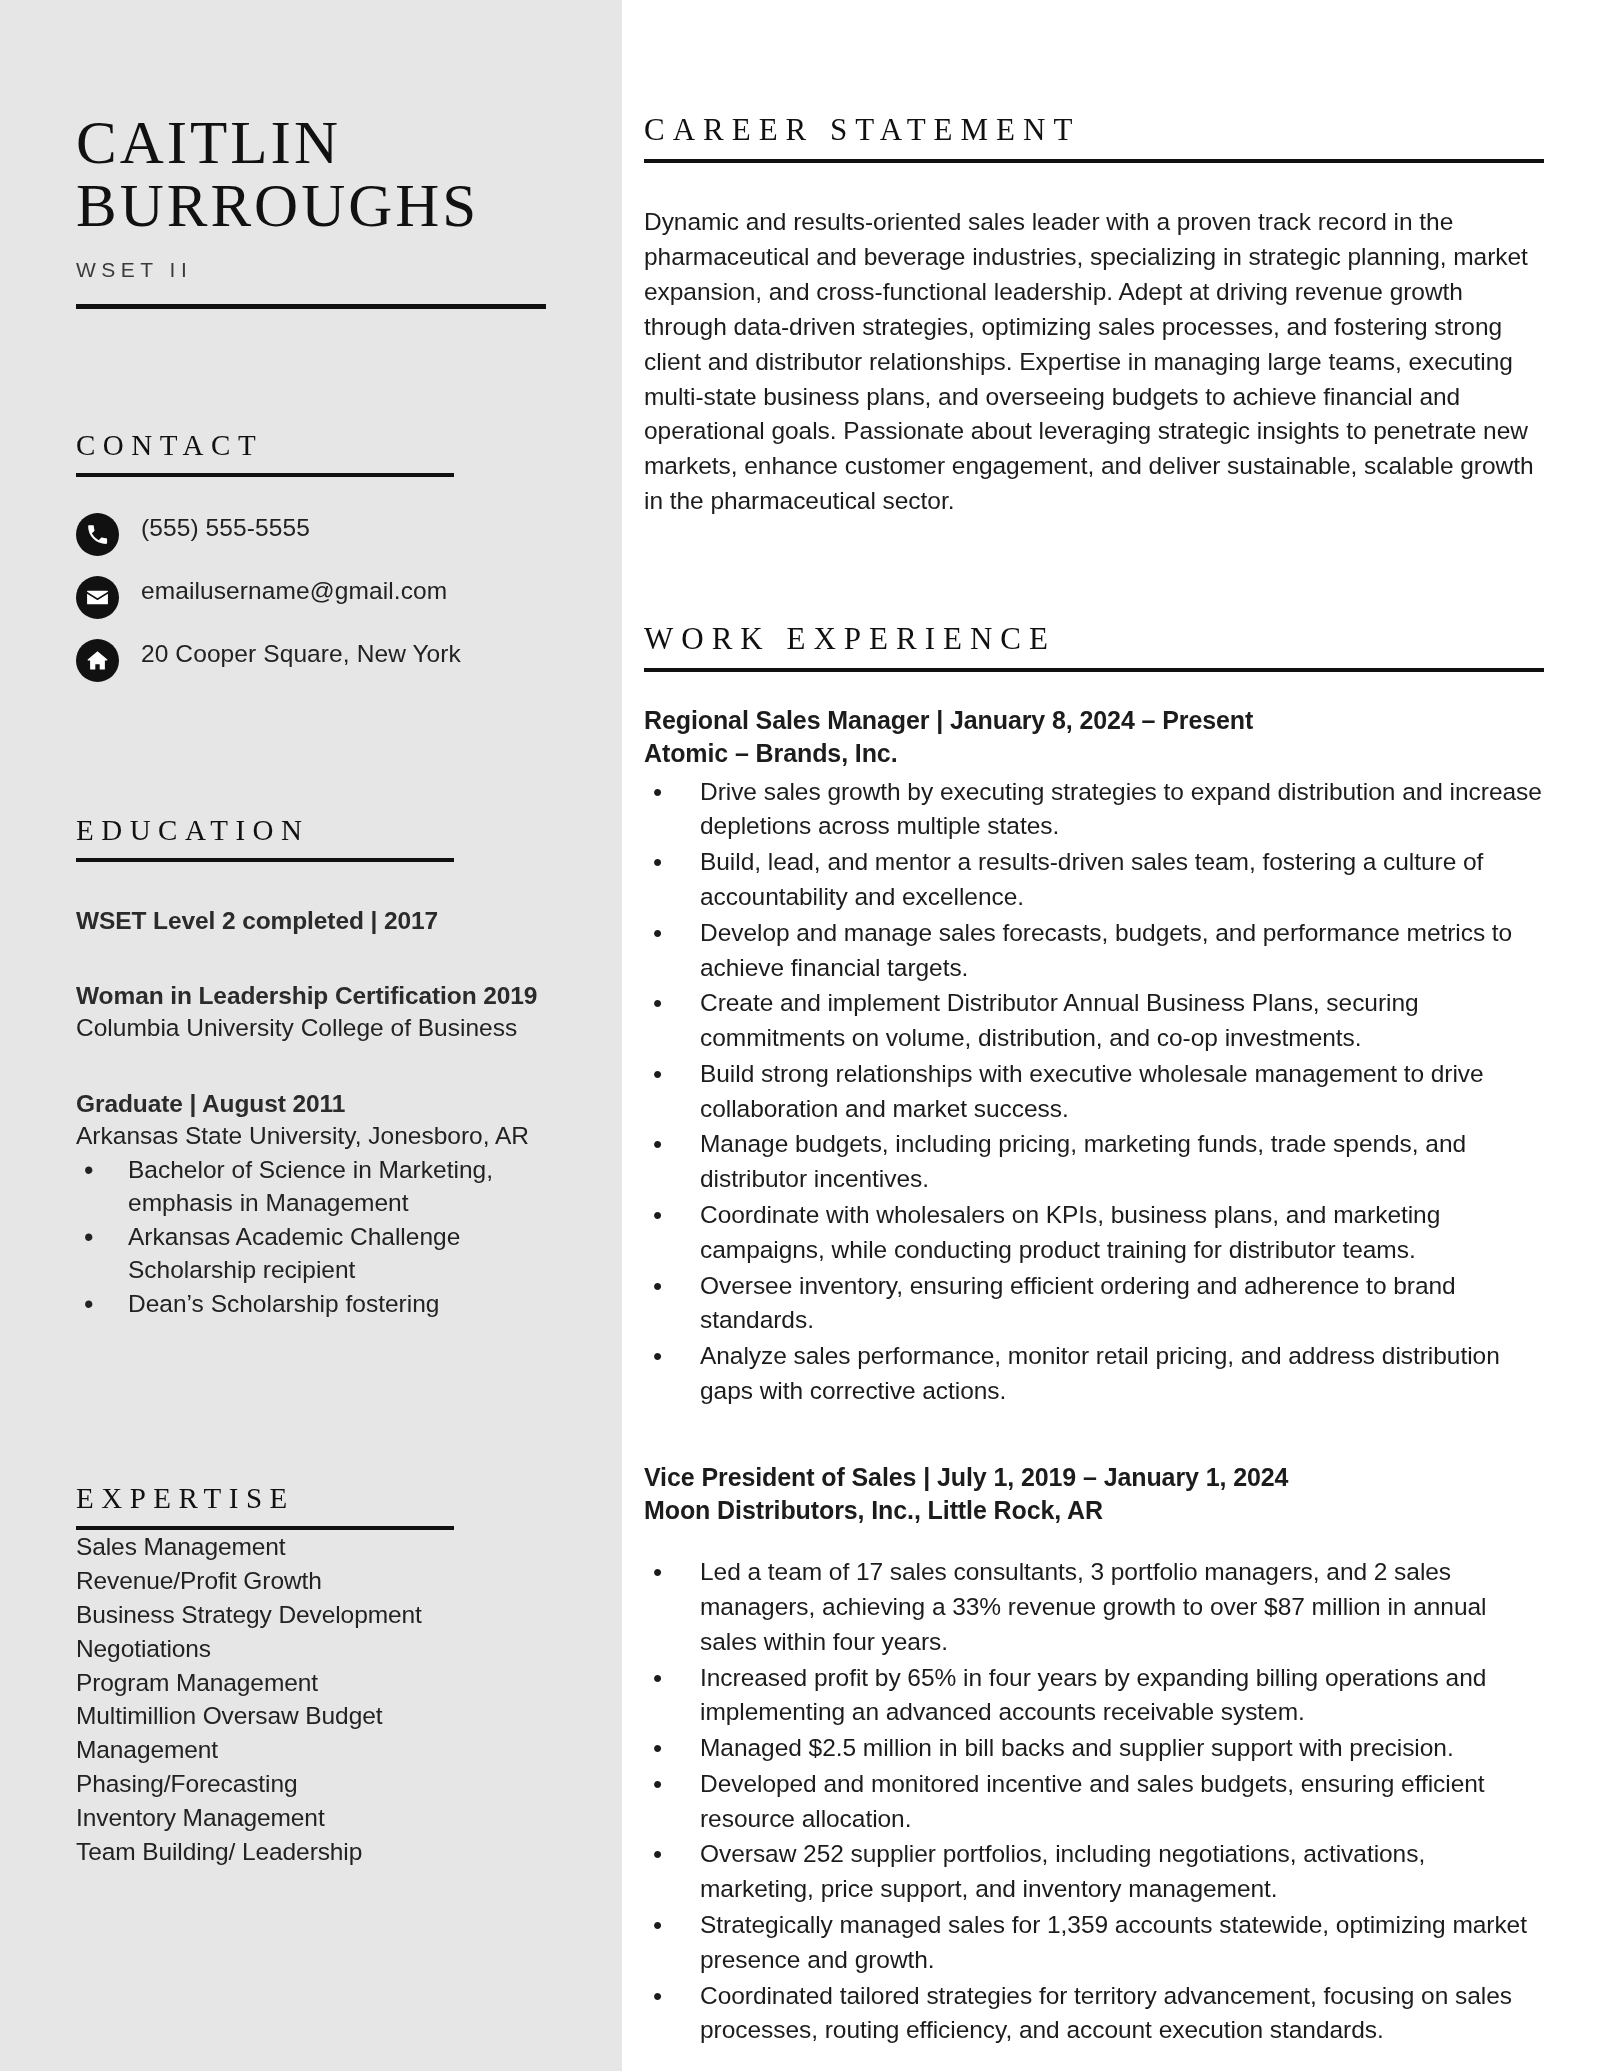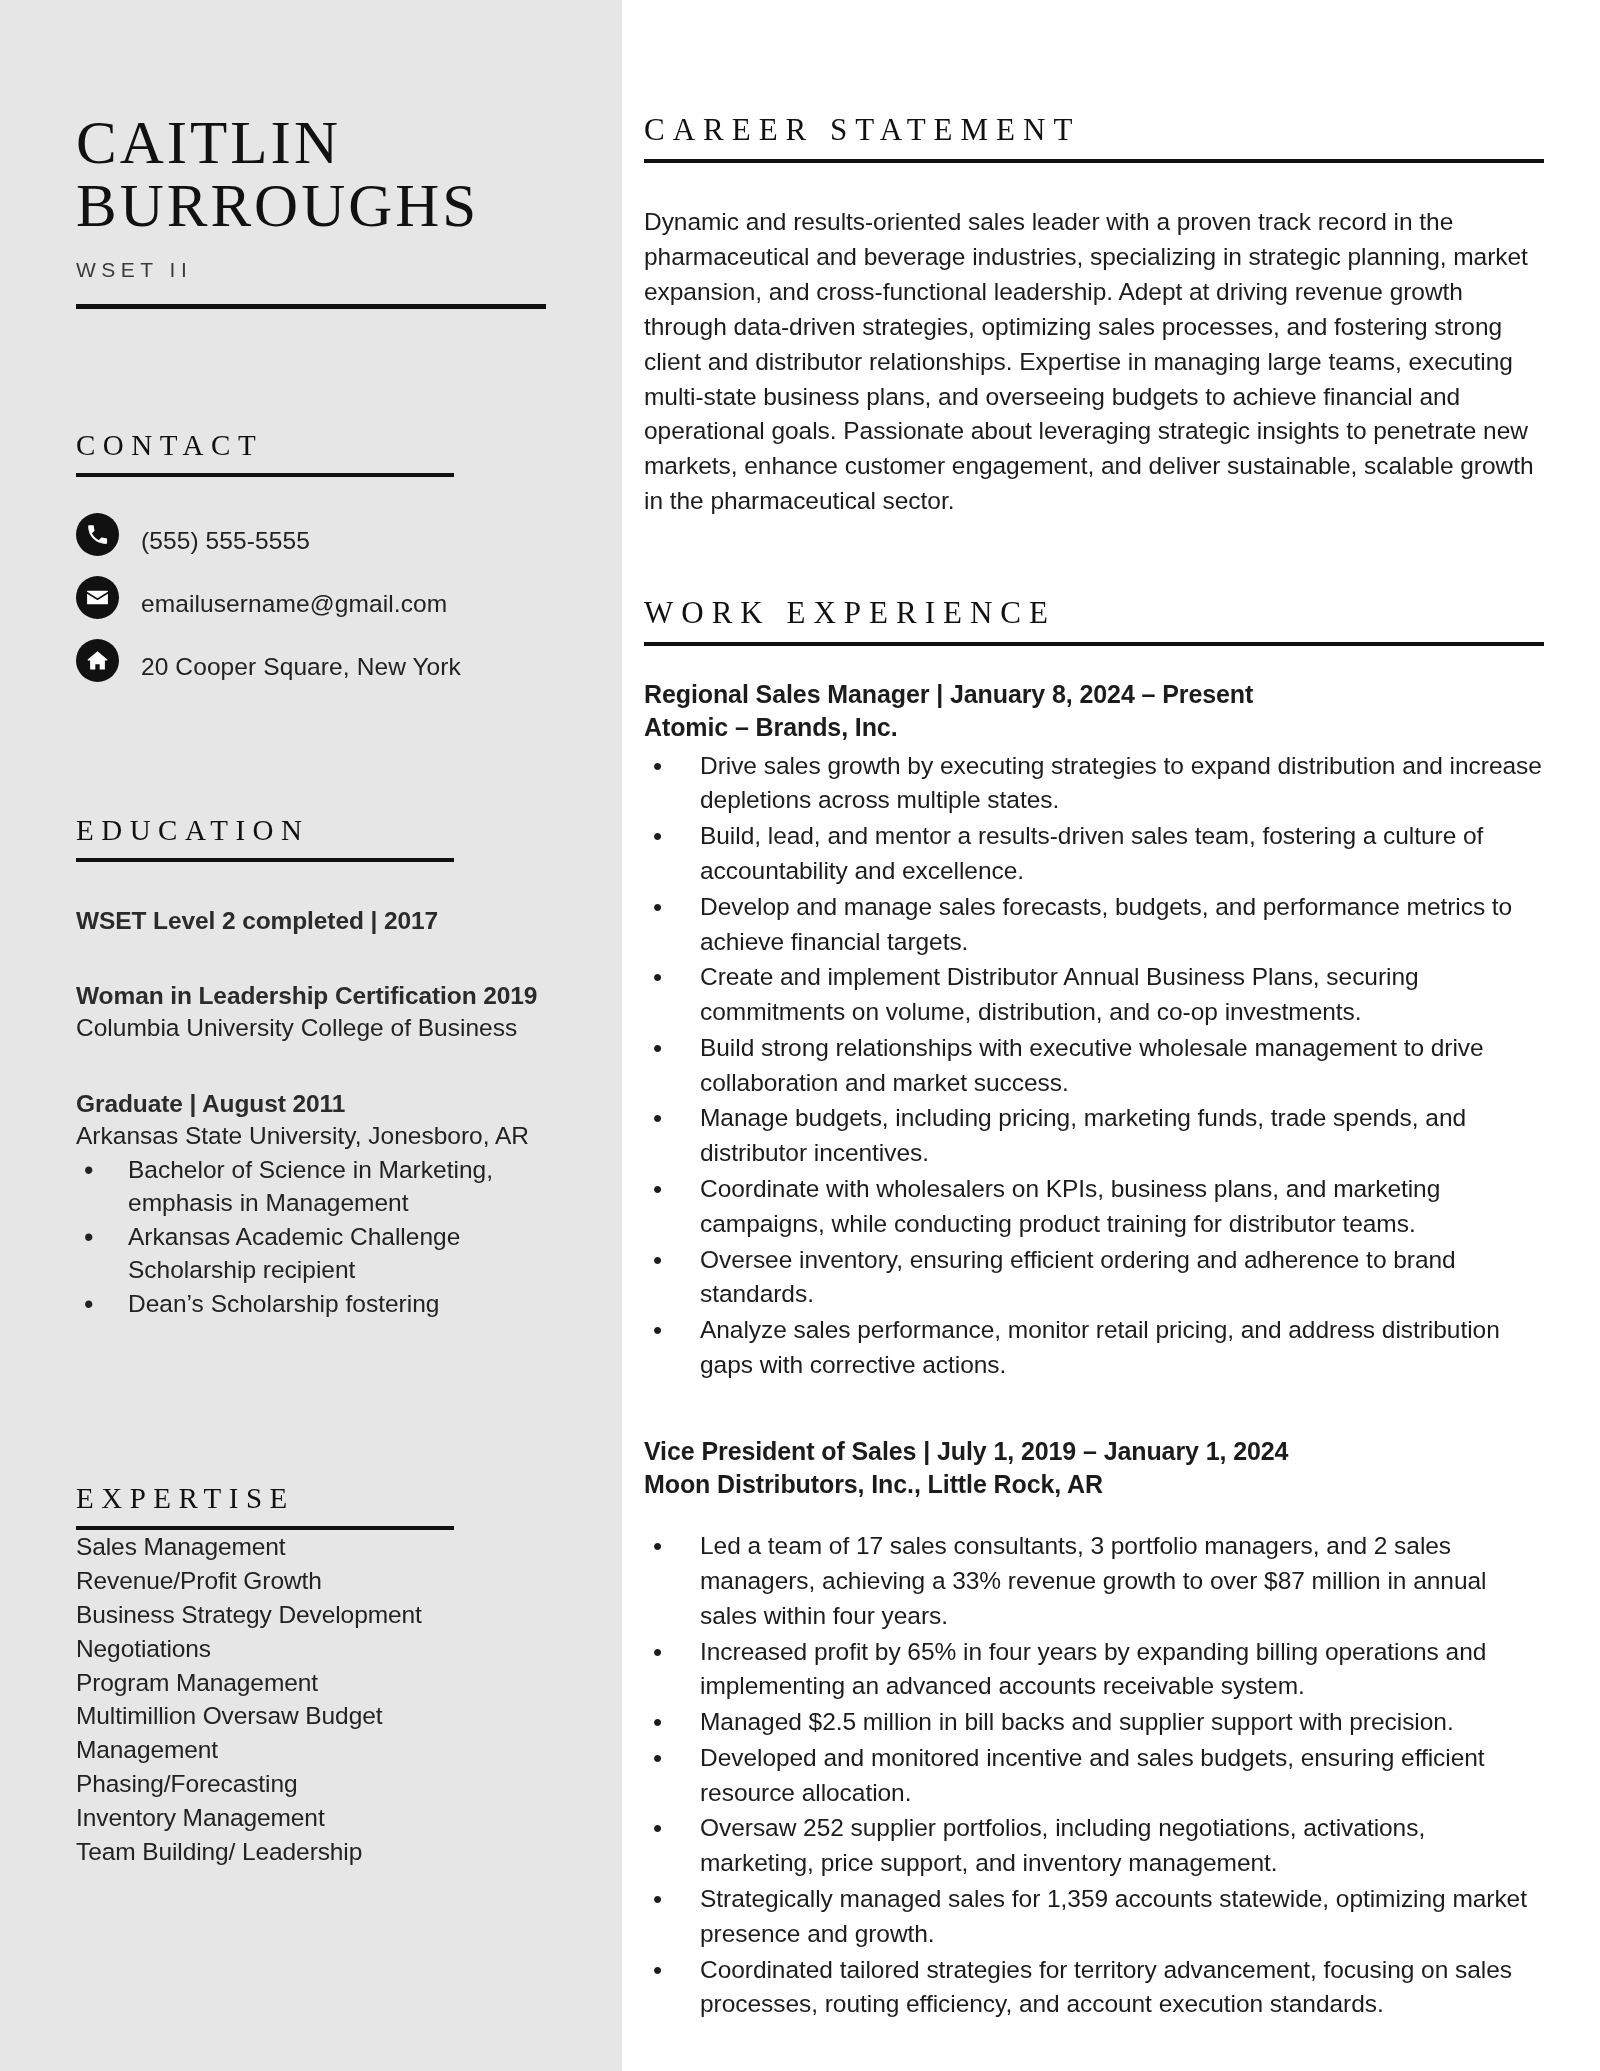--- a/index.html
+++ b/index.html
@@ -87,21 +87,21 @@
 
   #contact-section { padding-top: 120px; }
   #education-section { padding-top: 112px; }
   #expertise-section { padding-top: 130px; }
 
   
   .contact-list { margin-top: 36px; }
 
   .contact-row {
     display: flex;
-    align-items: flex-end;
+    align-items: flex-start;
     margin-bottom: 20px;
   }
 
   .c-icon {
     width: 43px;
     height: 43px;
     min-width: 43px;
     border-radius: 50%;
     background: #111111;
     display: flex;
@@ -194,21 +194,21 @@
   }
 
   .statement {
     margin-top: 42px;
     font-size: 24.5px;
     line-height: 1.425;
     color: #1c1c1c;
     letter-spacing: -0.05px;
   }
 
-  #work-section { margin-top: 76px; }
+  #work-section { margin-top: 102px; }
 
   .job { margin-top: 32px; }
   .job.second { margin-top: 52px; }
 
   .job-title {
     font-size: 25px;
     font-weight: bold;
     color: #1c1c1c;
     line-height: 1.33;
     letter-spacing: -0.1px;

